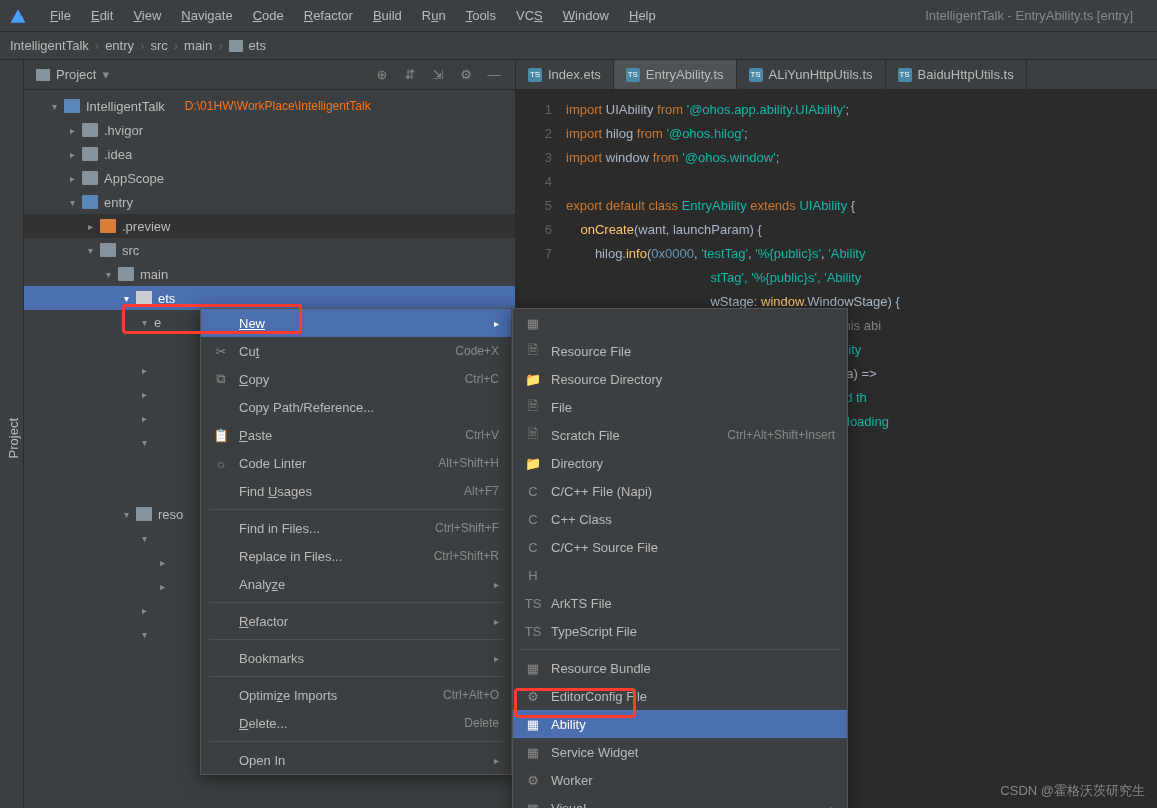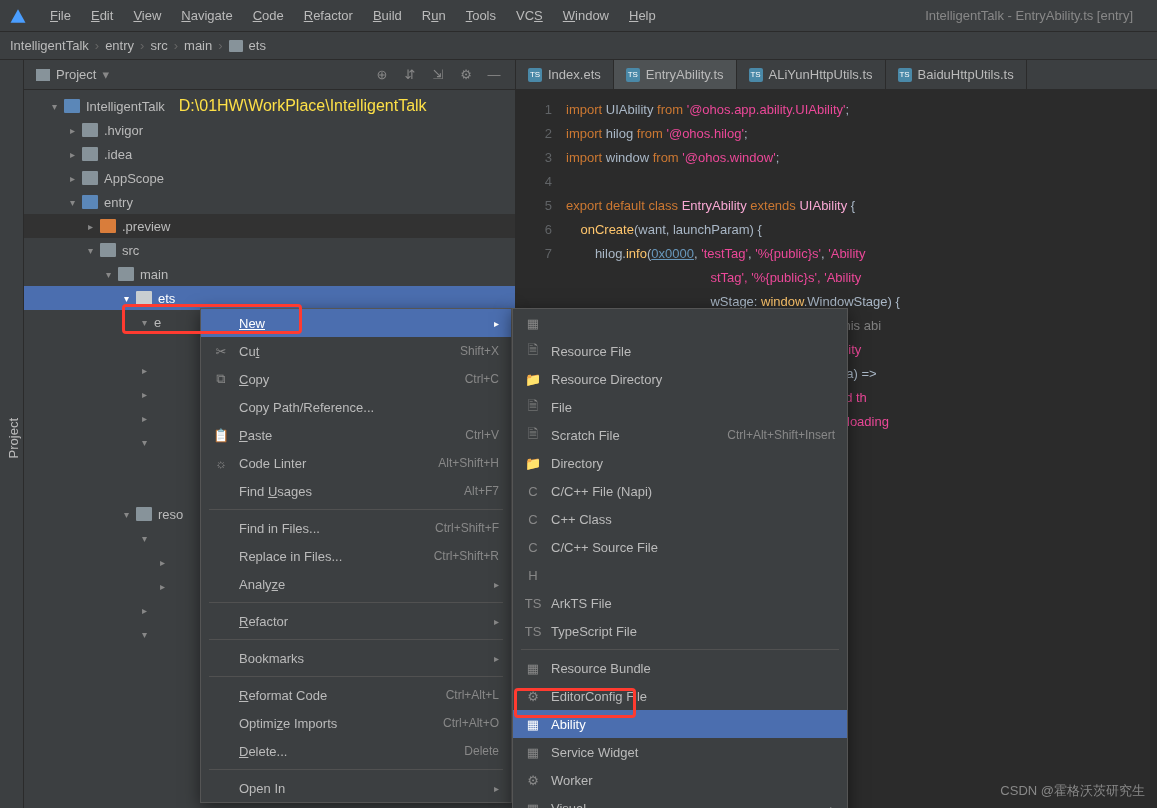--- a/index.html
+++ b/index.html
@@ -27,43 +27,43 @@
 .tree { flex: 1; padding: 4px 0; overflow: hidden; }
 .tree-row { display: flex; align-items: center; height: 24px; padding-left: 10px; cursor: pointer; }
 .tree-row.selected { background: #4b6eaf; color: #fff; }
 .tree-row .arrow { width: 12px; color: #888; font-size: 10px; }
 .tree-row .icon { width: 16px; height: 14px; margin-right: 6px; }
 .tree-row .folder { background: #87939a; border-radius: 1px; }
 .tree-row .folder-blue { background: #5b87b8; border-radius: 1px; }
 .tree-row .folder-orange { background: #d97d3b; border-radius: 1px; }
 .tree-row .label { color: #bbb; }
 .tree-row.selected .label { color: #fff; }
-.tree-row .path { color: #fde047; margin-left: 14px; font-size: 16px; }
+.tree-row .path { color: #f97316; margin-left: 20px; font-size: 12px; }
 .indent-1 { padding-left: 28px; }
 .indent-2 { padding-left: 46px; }
 .indent-3 { padding-left: 64px; }
 .indent-4 { padding-left: 82px; }
 .indent-5 { padding-left: 100px; }
 .indent-6 { padding-left: 118px; }
 .indent-7 { padding-left: 136px; }
 .editor { flex: 1; background: #2b2b2b; display: flex; flex-direction: column; }
 .tabs { display: flex; height: 30px; background: #3c3f41; border-bottom: 1px solid #2b2b2b; }
 .tab { display: flex; align-items: center; padding: 0 12px; gap: 6px; color: #bbb; border-right: 1px solid #2b2b2b; cursor: pointer; }
 .tab.active { background: #4e5254; }
 .tab .tab-icon { width: 14px; height: 14px; background: #4a89a8; border-radius: 2px; font-size: 8px; color: #fff; display: flex; align-items: center; justify-content: center; }
 .code { padding: 8px 0; font-family: "Consolas", monospace; font-size: 14px; line-height: 24px; }
 .code-line { display: flex; }
 .gutter { width: 50px; text-align: right; padding-right: 14px; color: #606366; user-select: none; }
 .code-content { flex: 1; white-space: pre; color: #a9b7c6; }
 .kw { color: #cc7832; }
 .fn { color: #ffc66d; }
-.str { color: #ec4899; }
-.type { color: #f9a8d4; }
+.str { color: #14b8a6; }
+.type { color: #14b8a6; }
 .param { color: #a9b7c6; }
-.num { color: #6897bb; text-decoration: underline; }
+.num { color: #6897bb; }
 .context-menu { position: absolute; background: #3c3f41; border: 1px solid #555; box-shadow: 0 4px 16px rgba(0,0,0,0.5); z-index: 100; }
 .context-menu.primary { left: 200px; top: 308px; width: 312px; }
 .context-menu.secondary { left: 512px; top: 308px; width: 336px; }
 .menu-row { display: flex; align-items: center; height: 28px; padding: 0 12px; cursor: pointer; color: #bbb; }
 .menu-row.highlighted { background: #4b6eaf; color: #fff; }
 .menu-row .menu-icon { width: 16px; height: 16px; margin-right: 10px; display: flex; align-items: center; justify-content: center; color: #888; }
 .menu-row .menu-label { flex: 1; }
 .menu-row .menu-label u { text-decoration: underline; }
 .menu-row .shortcut { color: #888; font-size: 12px; }
 .menu-row .submenu-arrow { color: #888; font-size: 10px; }
@@ -341,21 +341,21 @@
 
 <div class="context-menu primary">
   <div class="menu-row highlighted">
       <span class="menu-icon"></span>
       <span class="menu-label"><u>New</u></span>
       <span class="submenu-arrow">▸</span>
     </div>
   <div class="menu-row">
       <span class="menu-icon">✂</span>
       <span class="menu-label">Cu<u>t</u></span>
-      <span class="shortcut">Shift+X</span>
+      <span class="shortcut">Code+X</span>
     </div>
   <div class="menu-row">
       <span class="menu-icon">⧉</span>
       <span class="menu-label"><u>C</u>opy</span>
       <span class="shortcut">Ctrl+C</span>
     </div>
   <div class="menu-row">
       <span class="menu-icon"></span>
       <span class="menu-label">Copy Path/Reference...</span>
     </div>
@@ -398,25 +398,20 @@
     </div>
   <div class="menu-sep"></div>
   <div class="menu-row">
       <span class="menu-icon"></span>
       <span class="menu-label">Bookmarks</span>
       <span class="submenu-arrow">▸</span>
     </div>
   <div class="menu-sep"></div>
   <div class="menu-row">
       <span class="menu-icon"></span>
-      <span class="menu-label"><u>R</u>eformat Code</span>
-      <span class="shortcut">Ctrl+Alt+L</span>
-    </div>
-  <div class="menu-row">
-      <span class="menu-icon"></span>
       <span class="menu-label">Optimi<u>z</u>e Imports</span>
       <span class="shortcut">Ctrl+Alt+O</span>
     </div>
   <div class="menu-row">
       <span class="menu-icon"></span>
       <span class="menu-label"><u>D</u>elete...</span>
       <span class="shortcut">Delete</span>
     </div>
   <div class="menu-sep"></div>
   <div class="menu-row">

